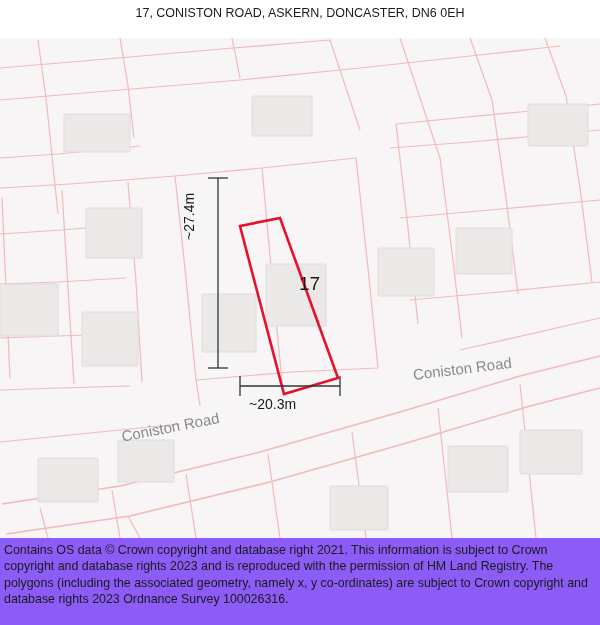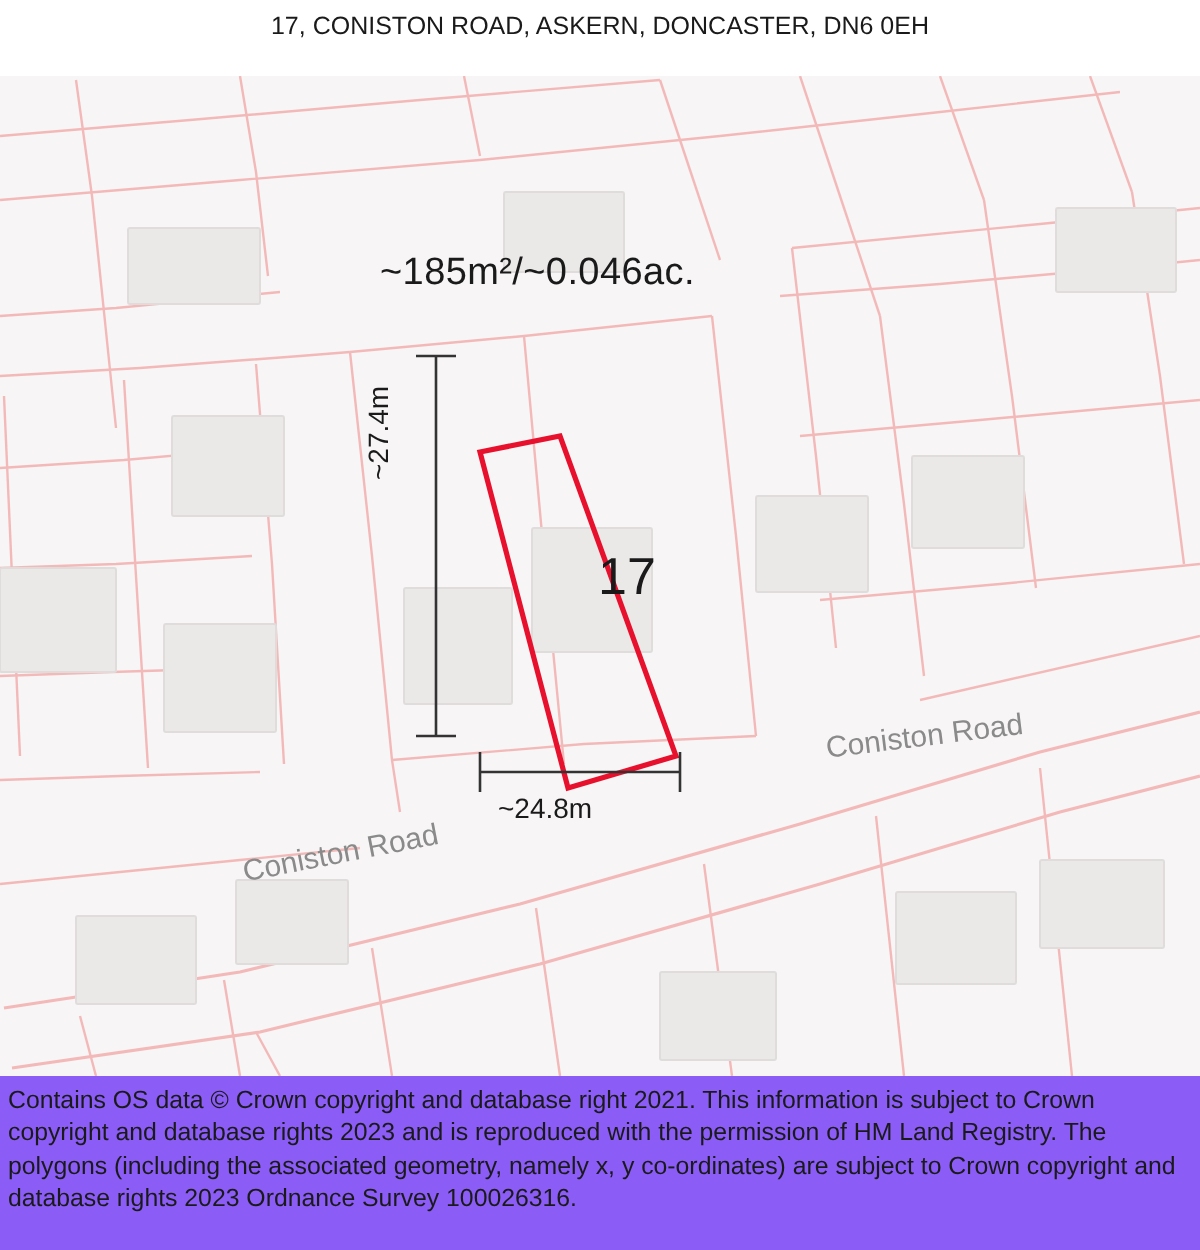--- a/index.html
+++ b/index.html
@@ -61,21 +61,21 @@
     left: 190px;
     top: 88px;
     font-size: 19px;
     color: #1a1a1a;
     letter-spacing: 0.2px;
   }
   .house-number {
     position: absolute;
     left: 299px;
     top: 235px;
-    font-size: 26px;
+    font-size: 19px;
     color: #1a1a1a;
   }
   .dim-vert {
     position: absolute;
     left: 181px;
     top: 202px;
     font-size: 14px;
     color: #1a1a1a;
     transform: rotate(-90deg);
     transform-origin: left top;
@@ -218,24 +218,23 @@
         <line x1="208" y1="330" x2="228" y2="330"></line>
       </g>
 
       <g stroke="#333333" stroke-width="1.3">
         <line x1="240" y1="348" x2="340" y2="348"></line>
         <line x1="240" y1="338" x2="240" y2="358"></line>
         <line x1="340" y1="338" x2="340" y2="358"></line>
       </g>
     </svg>
 
-    <div class="area-label">~185m²/~0.046ac.</div>
     <div class="house-number">17</div>
     <div class="dim-vert">~27.4m</div>
-    <div class="dim-horiz">~24.8m</div>
+    <div class="dim-horiz">~20.3m</div>
     <div class="road-label r1">Coniston Road</div>
     <div class="road-label r2">Coniston Road</div>
   </div>
 
   <div class="footer">
     <p>Contains OS data © Crown copyright and database right 2021. This information is subject to Crown copyright and database rights 2023 and is reproduced with the permission of HM Land Registry. The polygons (including the associated geometry, namely x, y co-ordinates) are subject to Crown copyright and database rights 2023 Ordnance Survey 100026316.</p>
   </div>
 
 </div>
 

